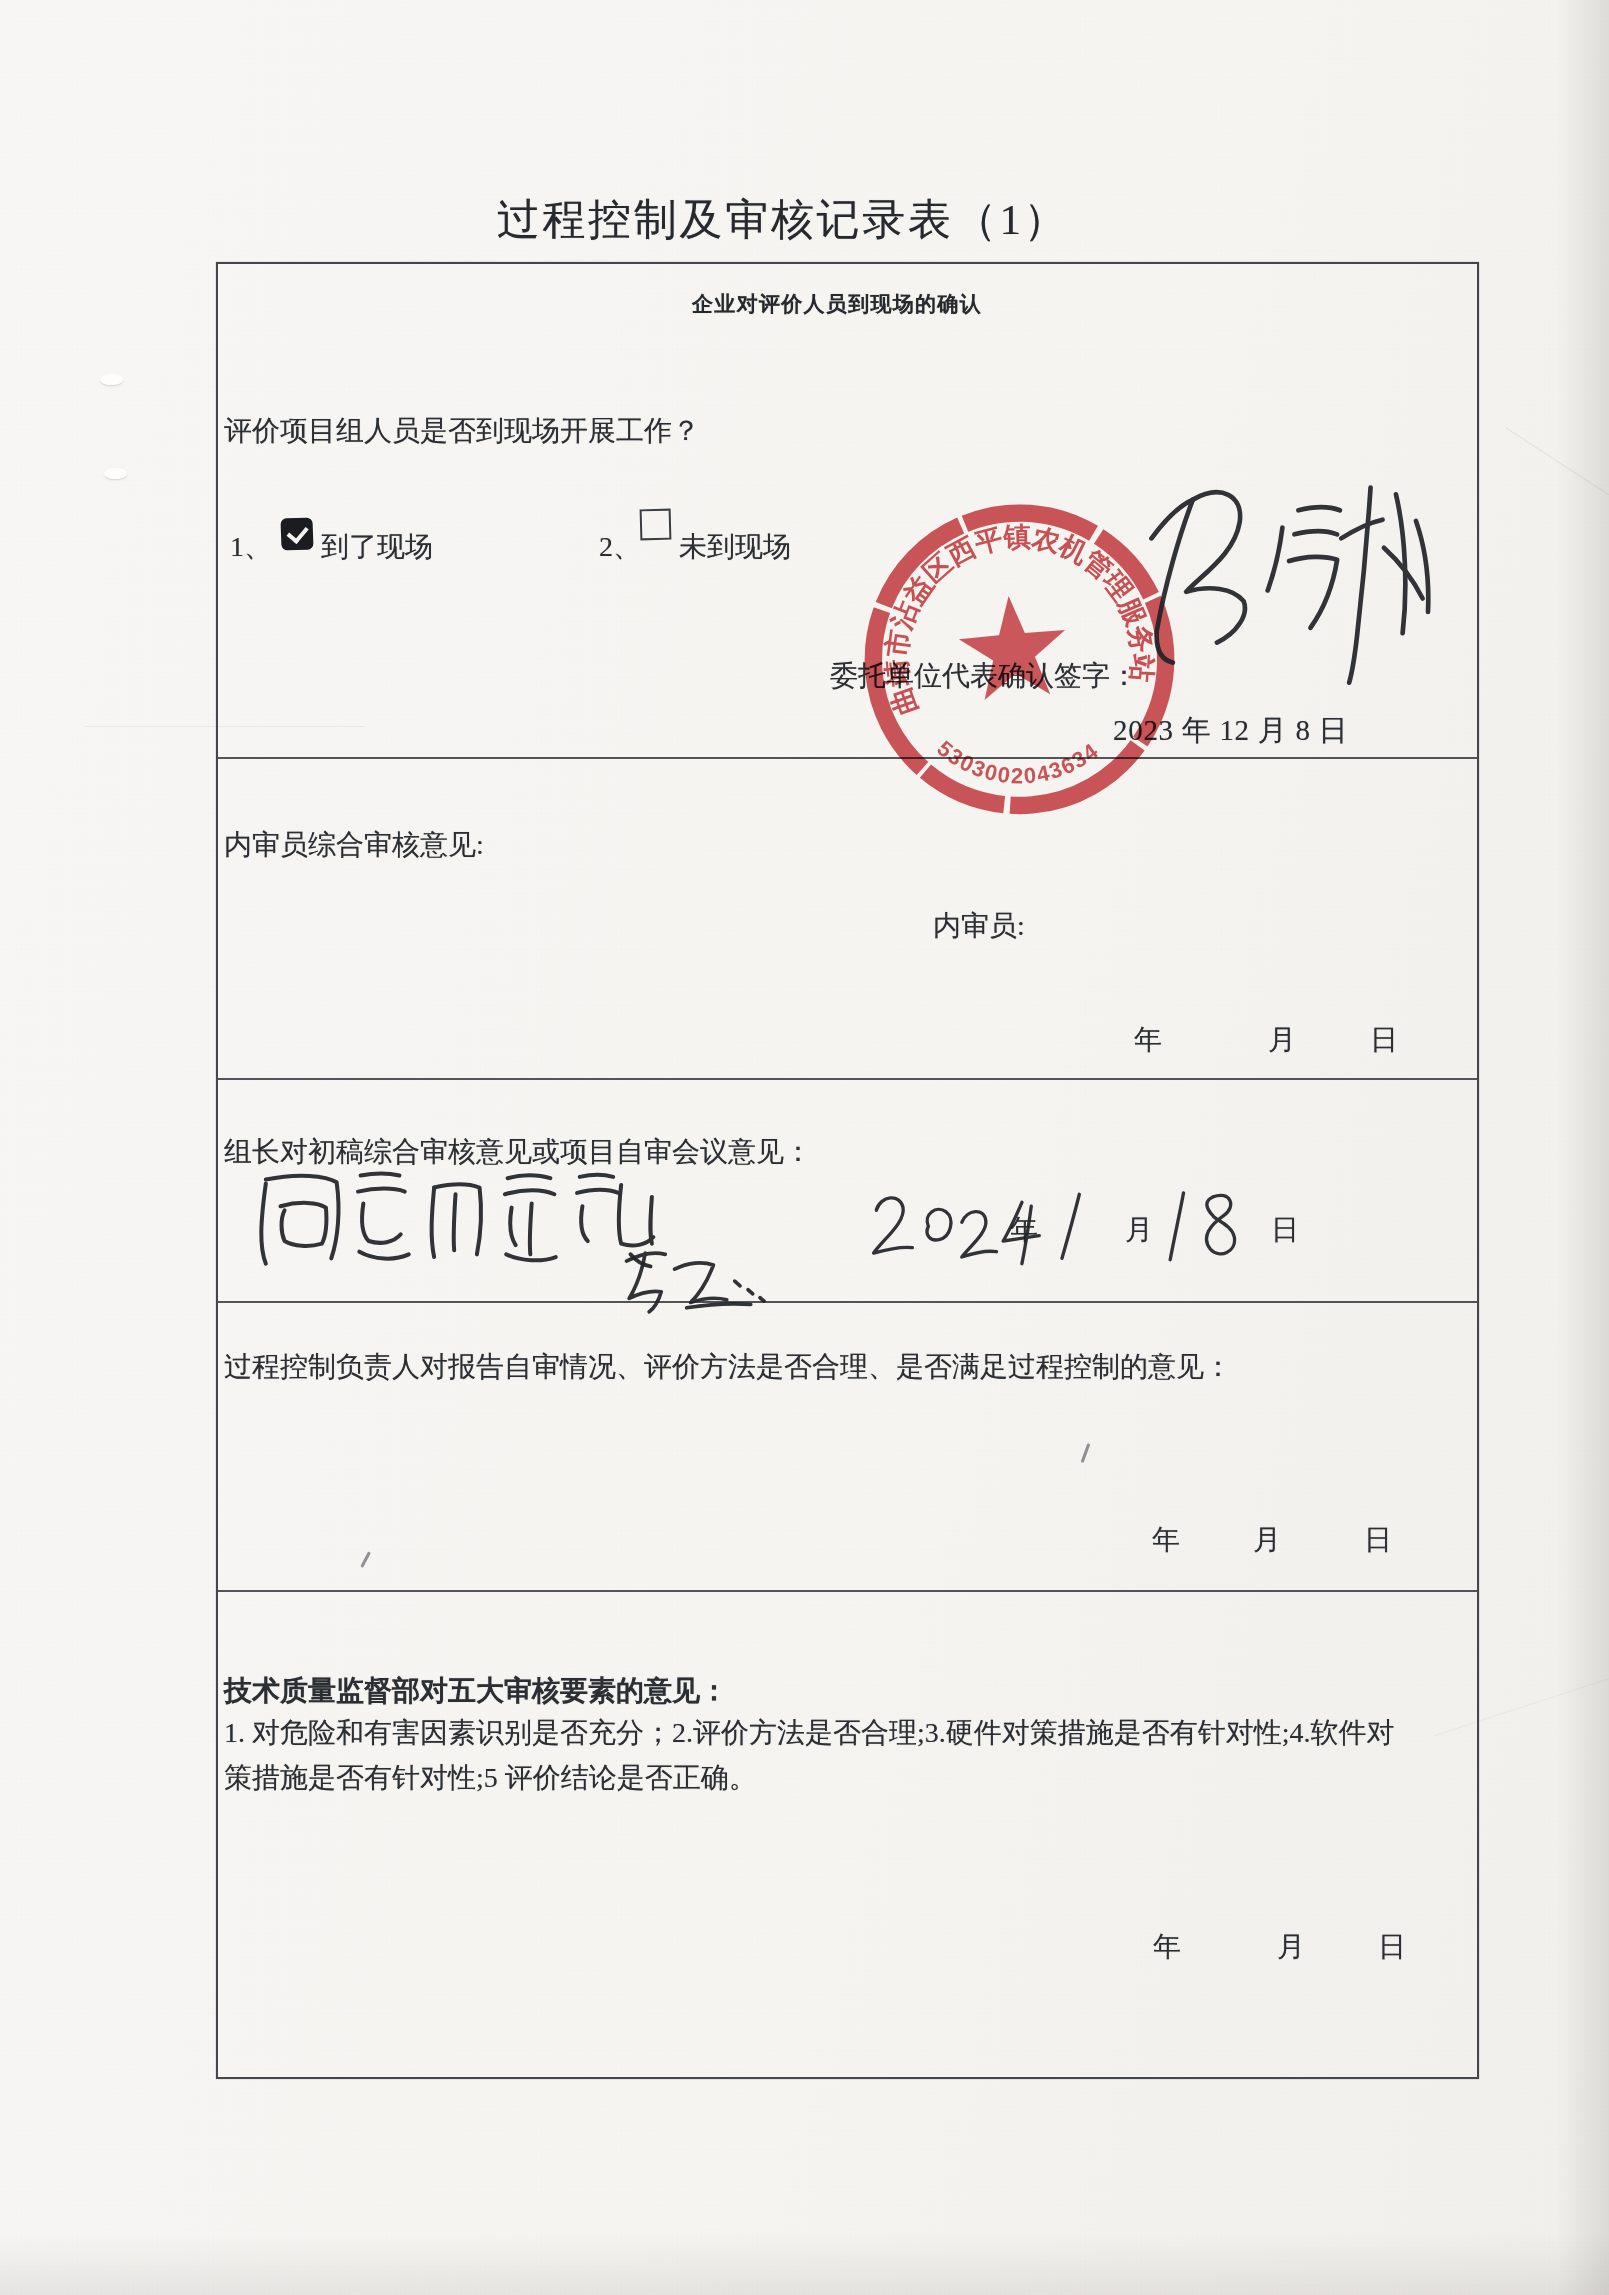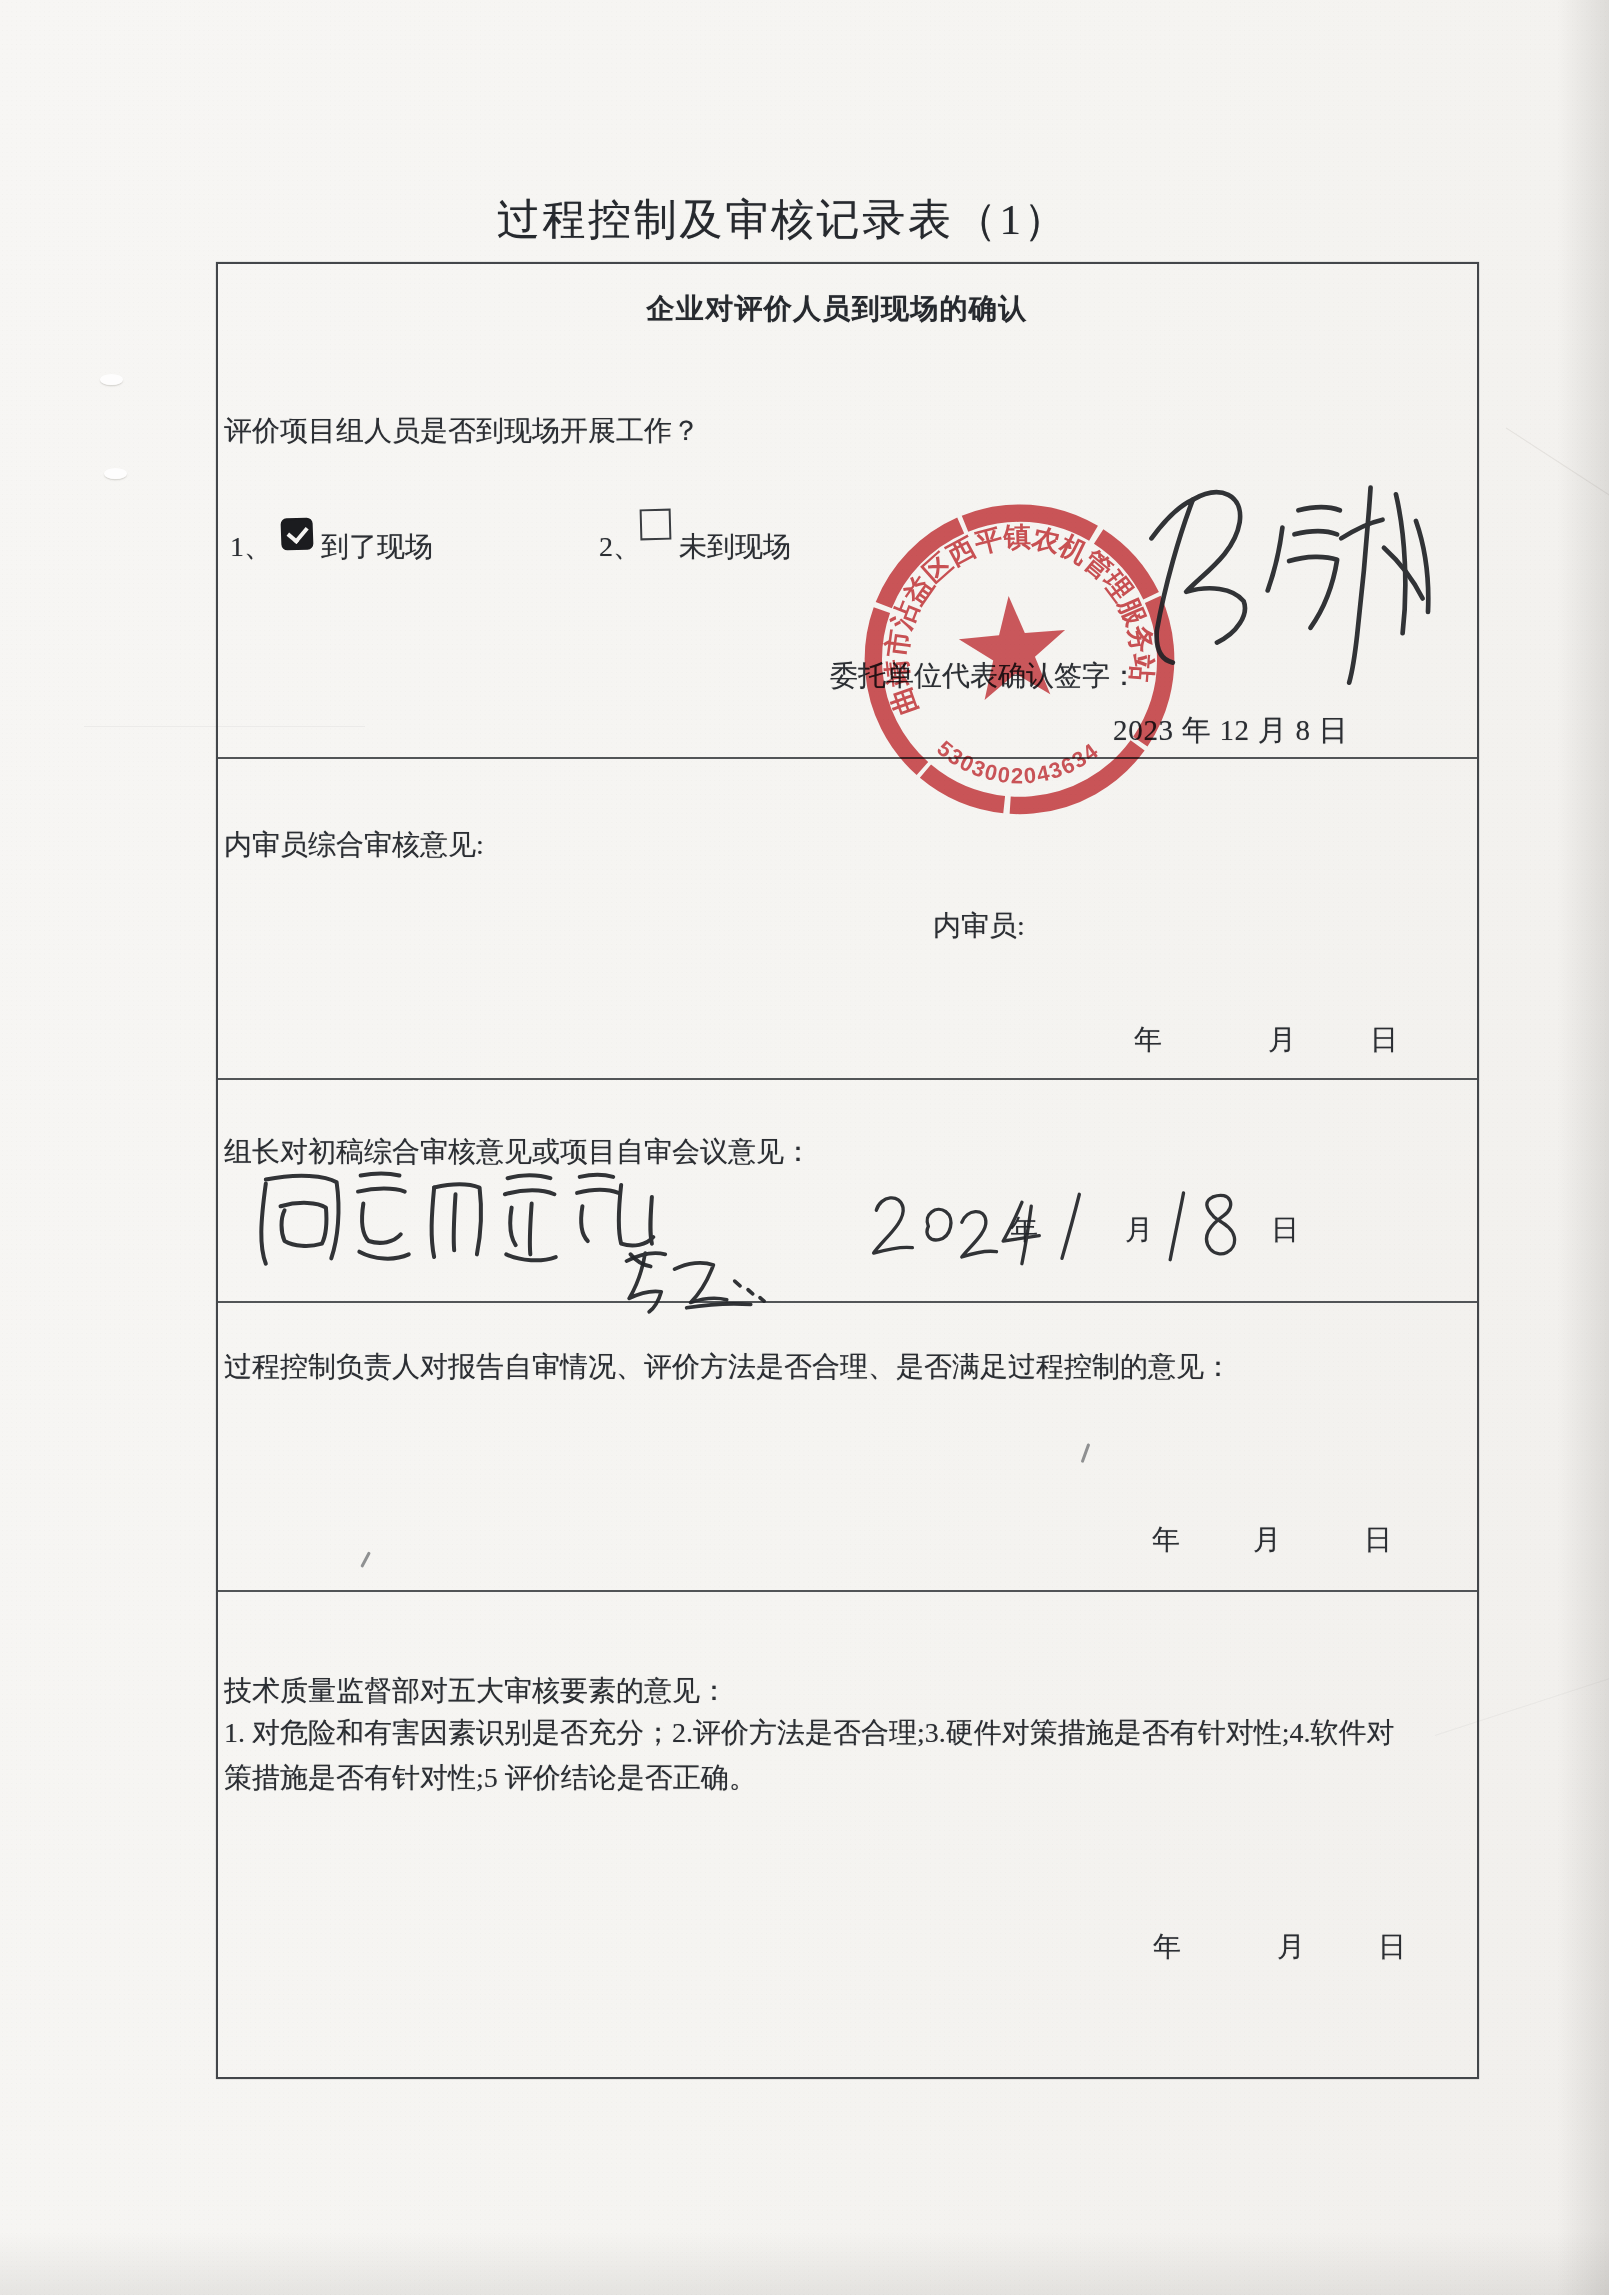--- a/index.html
+++ b/index.html
@@ -24,21 +24,21 @@
     background:linear-gradient(to bottom, rgba(0,0,0,0), rgba(95,92,88,.11));
   }
   .abs{position:absolute;}
   .txt{white-space:nowrap;text-shadow:0 0 0.8px rgba(45,48,52,.45);}
   .title{
     font-size:43px;letter-spacing:2.7px;color:#26292e;
     transform:translateX(-50%);
   }
   .heading{
     font-family:Liberation Serif, serif;
-    font-weight:700;font-size:28px;letter-spacing:1.3px;color:#26292e;
+    font-weight:700;font-size:21px;letter-spacing:1.3px;color:#26292e;
     transform:translateX(-50%);
   }
   .lbl{font-size:28px;}
   .date-txt{font-size:29px;letter-spacing:0.7px;}
   .ymd{font-size:28px;}
   .tbl{
     border:2px solid #43464a;
     box-shadow:0 0 0 0.3px rgba(67,70,74,.35);
   }
   .divider{height:2px;background:#43464a;opacity:.92;}
@@ -127,21 +127,21 @@
   <div class="abs txt ymd" style="left:1125px;top:1211px;">月</div>
   <div class="abs txt ymd" style="left:1271px;top:1211px;">日</div>
 
   <div class="abs txt lbl" style="left:224px;top:1348px;">过程控制负责人对报告自审情况、评价方法是否合理、是否满足过程控制的意见：</div>
   <div class="abs txt ymd" style="left:1152px;top:1521px;">年</div>
   <div class="abs txt ymd" style="left:1253px;top:1521px;">月</div>
   <div class="abs txt ymd" style="left:1364px;top:1521px;">日</div>
   <div class="abs stray" style="left:1084px;top:1443px;width:2.7px;height:20px;transform:rotate(20deg);"></div>
   <div class="abs stray" style="left:364px;top:1551px;width:2.7px;height:17.4px;transform:rotate(28deg);"></div>
 
-  <div class="abs txt lbl" style="left:224px;top:1672px;">技术质量监督部对五大审核要素的意见：</div>
+  <div class="abs txt lbl" style="left:224px;top:1672px;font-weight:bold;">技术质量监督部对五大审核要素的意见：</div>
   <div class="abs lbl" style="left:224px;top:1710px;width:1189px;line-height:45px;text-shadow:0 0 0.8px rgba(45,48,52,.45);">1. 对危险和有害因素识别是否充分；2.评价方法是否合理;3.硬件对策措施是否有针对性;4.软件对策措施是否有针对性;5 评价结论是否正确。</div>
   <div class="abs txt ymd" style="left:1153px;top:1928px;">年</div>
   <div class="abs txt ymd" style="left:1277px;top:1928px;">月</div>
   <div class="abs txt ymd" style="left:1378px;top:1928px;">日</div>
 
   <svg class="handlayer" width="1609" height="2295" viewBox="0 0 2409 3436">
 
     <g class="ink" stroke-width="7" aria-label="陈清林">
       <path d="M1724,806 C1746,776 1768,756 1786,748 C1766,800 1744,876 1732,944 C1730,972 1738,988 1756,992"></path>
       <path d="M1786,748 C1828,724 1862,742 1856,782 C1848,830 1800,860 1776,886 C1810,876 1846,880 1862,900 C1870,920 1852,948 1822,962"></path>

